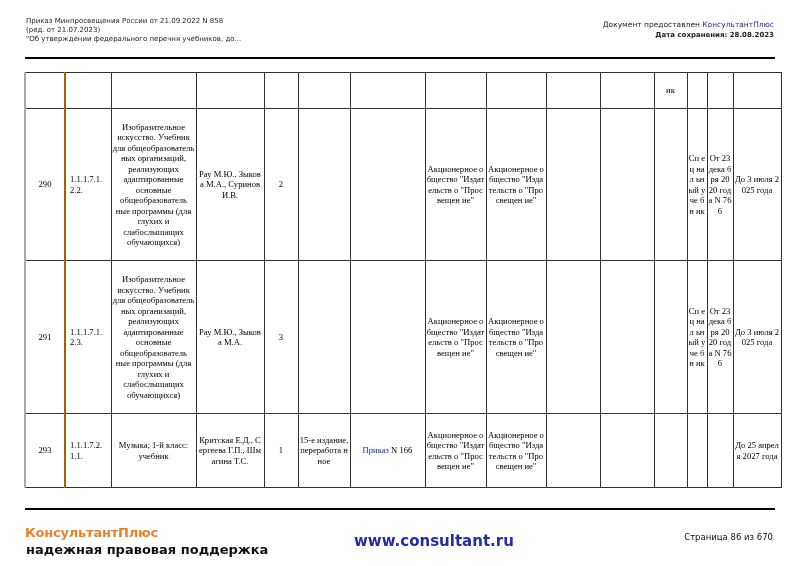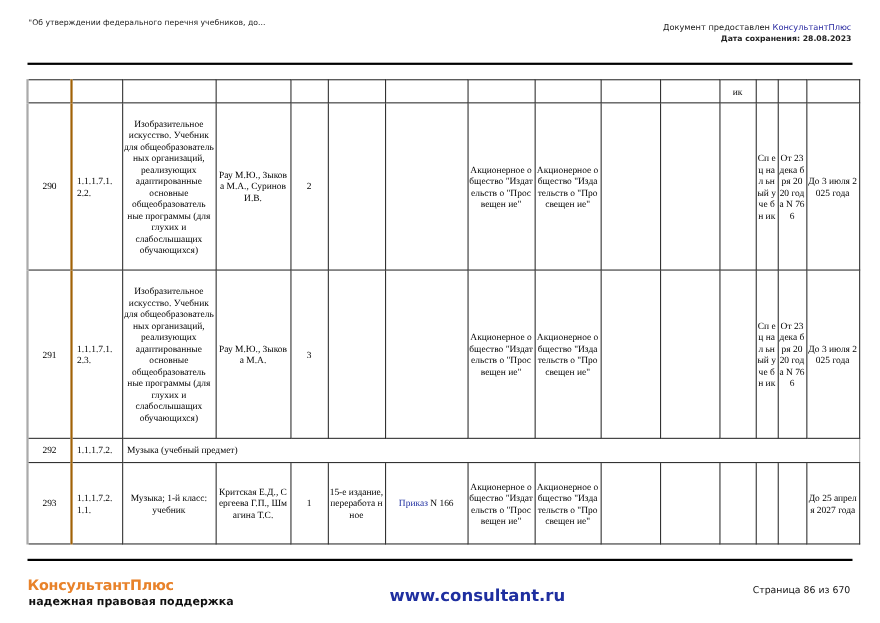--- a/index.html
+++ b/index.html
@@ -34,35 +34,37 @@
   table.main td.c3 { word-break: normal; }
   table.main td.span { text-align: left; padding-left: 4px; border-right: 1.4px solid #aaa; }
   .link { color: #1f2fa0; }
 
   .foot-brand {
     position: absolute; left: 25px; top: 525px; font-family: "DejaVu Sans", sans-serif;
     font-weight: bold; font-size: 13px; color: #e8822a; letter-spacing: -0.2px;
   }
   .foot-tag {
     position: absolute; left: 26px; top: 542px; font-family: "DejaVu Sans", sans-serif;
-    font-weight: bold; font-size: 10px; color: #111;
+    font-weight: bold; font-size: 13px; color: #111;
   }
   .foot-url {
     position: absolute; left: 354px; top: 532px; font-family: "DejaVu Sans", sans-serif;
     font-weight: bold; font-size: 15px; color: #1f2fa0;
   }
   .foot-page {
     position: absolute; right: 27px; top: 532px; font-family: "DejaVu Sans", sans-serif;
     font-size: 8.5px; color: #111;
   }
 </style>
 </head>
 <body>
 
 <div class="hdr-left">
+  <div>Приказ Минпросвещения России от 21.09.2022 N 858</div>
+  <div>(ред. от 21.07.2023)</div>
   <div>"Об утверждении федерального перечня учебников, до...</div>
 </div>
 <div class="hdr-right">
   <div><span>Документ предоставлен </span><span class="brand">КонсультантПлюс</span></div>
   <div class="date">Дата сохранения: 28.08.2023</div>
 </div>
 <div class="rule top"></div>
 
 <table class="main">
   <colgroup id="cols">
@@ -76,21 +78,21 @@
       <col style="width: 61px;">
       <col style="width: 60px;">
       <col style="width: 54px;">
       <col style="width: 54px;">
       <col style="width: 33px;">
       <col style="width: 20px;">
       <col style="width: 26px;">
       <col style="width: 48px;">
     </colgroup>
   <tbody id="tbody">
-      <tr style="height: 21px;">
+      <tr style="height: 36px;">
         <td class="c1"></td>
         <td class="c2"></td>
         <td></td>
         <td></td>
         <td></td>
         <td></td>
         <td></td>
         <td></td>
         <td></td>
         <td></td>
@@ -129,25 +131,20 @@
         <td><span class="link"></span><span></span></td>
         <td>Акционерное общество "Издательств о "Просвещен ие"</td>
         <td>Акционерное общество "Издательств о "Просвещен ие"</td>
         <td></td>
         <td></td>
         <td></td>
         <td>Сп ец нал ьн ый уче бн ик</td>
         <td>От 23 дека бря 2020 года N 766</td>
         <td>До 3 июля 2025 года</td>
       </tr>
-      <tr style="height: 22px;">
-        <td class="c1">292</td>
-        <td class="c2">1.1.1.7.2.</td>
-        <td class="span" colspan="13">Музыка (учебный предмет)</td>
-      </tr>
       <tr style="height: 74px;">
         <td class="c1">293</td>
         <td class="c2" style="white-space: pre-line;">1.1.1.7.2.
 1.1.</td>
         <td class="c3">Музыка; 1-й класс: учебник</td>
         <td>Критская Е.Д., Сергеева Г.П., Шмагина Т.С.</td>
         <td>1</td>
         <td>15-е издание, переработа нное</td>
         <td><span class="link">Приказ</span><span> N 166</span></td>
         <td>Акционерное общество "Издательств о "Просвещен ие"</td>

